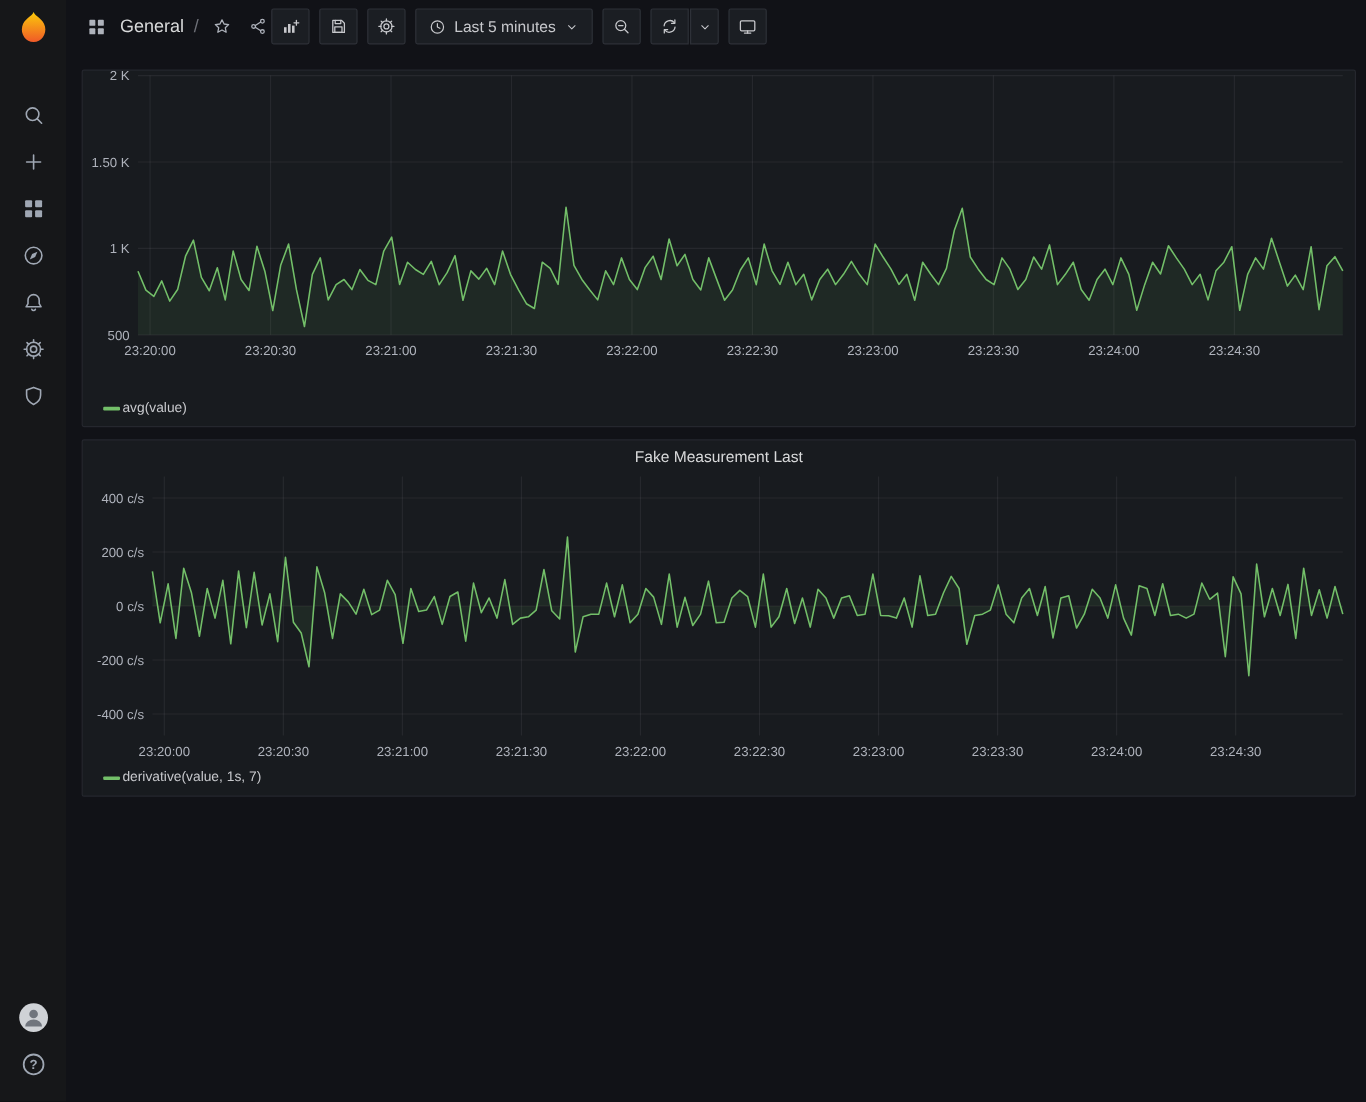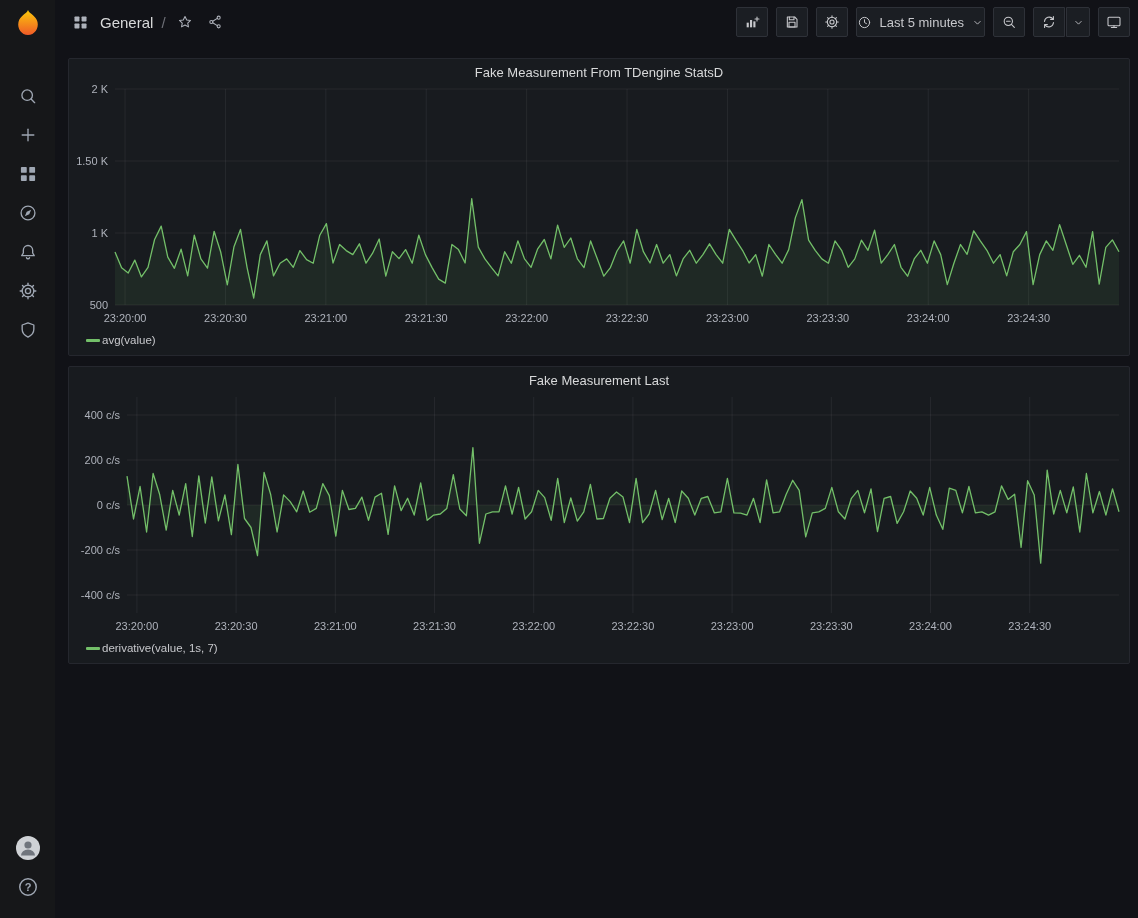--- a/index.html
+++ b/index.html
@@ -9,31 +9,31 @@
 
   
   .sidebar{width:55px;background:#161719;display:flex;flex-direction:column;align-items:center;flex-shrink:0}
   .logo{margin-top:7px;height:32px;display:flex;align-items:center;justify-content:center;cursor:pointer}
   .side-nav{margin-top:37px;display:flex;flex-direction:column;align-items:center}
   .side-btn{width:44px;height:39px;display:flex;align-items:center;justify-content:center;color:#9fa7b3;cursor:pointer}
   .side-bottom{margin-top:auto;margin-bottom:20px;display:flex;flex-direction:column;align-items:center;gap:15px}
 
   
   .main{flex:1;display:flex;flex-direction:column;min-width:0}
-  .navbar{height:44px;display:flex;align-items:center;justify-content:space-between;padding:0 8px 0 14px}
+  .navbar{height:44px;display:flex;align-items:center;padding:0 8px 0 14px}
   .nav-left{display:flex;align-items:center;gap:8px;color:#c7c8cc}
   .breadcrumb{display:flex;align-items:center;gap:8px;font-size:15px}
   .breadcrumb .crumb{color:#d8d9da;cursor:pointer}
   .breadcrumb .sep{color:#6e7077}
   .icon-btn{background:none;border:none;color:#aeb2bb;cursor:pointer;padding:3px;display:inline-flex;align-items:center}
   .nav-right{display:flex;align-items:center;gap:8px}
   .tool-btn{height:30px;min-width:32px;padding:0 6px;display:inline-flex;align-items:center;justify-content:center;gap:7px;
     background:#1b1e23;border:1px solid #2e3138;border-radius:2px;color:#c7c8cc;cursor:pointer;font-size:13px;
     font-family:"Liberation Sans",sans-serif}
-  .time-btn{padding:0 0}
+  .time-btn{padding:0 10px}
   .refresh-group{display:flex;gap:1px}
   .refresh-group .tool-btn:first-child{border-radius:2px 0 0 2px}
   .refresh-group .tool-btn:last-child{border-radius:0 2px 2px 0;min-width:24px;padding:0 3px}
 
   
   .dashboard{flex:1;padding:14px 8px 8px 13px;display:flex;flex-direction:column;gap:10px;overflow:hidden}
   .panel{height:298px;background:#181b1f;border:1px solid #25272e;border-radius:2px;display:flex;flex-direction:column}
   .panel-header{height:26px;display:flex;align-items:center;justify-content:center;cursor:pointer;flex-shrink:0}
   .panel-title{font-size:13px;font-weight:500;color:#d8d9da}
   .chart-area{flex:1;min-height:0;cursor:crosshair}
@@ -233,23 +233,20 @@
             <line x1="12" y1="17.5" x2="12" y2="20.3"></line>
               <line x1="8" y1="20.3" x2="16" y2="20.3"></line>
           </svg>
         </button>
       </div>
     </header>
 
     <div class="dashboard">
 
       <section class="panel">
-        <header class="panel-header">
-          <h2 class="panel-title">Fake Measurement From TDengine StatsD</h2>
-        </header>
         <div class="chart-area">
           <svg width="1060" height="246">
               <line x1="46" x2="1050" y1="4" y2="4" stroke="rgba(204,204,220,0.08)"></line>
               <text x="39" y="8" text-anchor="end" class="tick">2 K</text>
               <line x1="46" x2="1050" y1="76" y2="76" stroke="rgba(204,204,220,0.08)"></line>
               <text x="39" y="80" text-anchor="end" class="tick">1.50 K</text>
               <line x1="46" x2="1050" y1="148" y2="148" stroke="rgba(204,204,220,0.08)"></line>
               <text x="39" y="152" text-anchor="end" class="tick">1 K</text>
               <line x1="46" x2="1050" y1="220" y2="220" stroke="rgba(204,204,220,0.08)"></line>
               <text x="39" y="224" text-anchor="end" class="tick">500</text>

